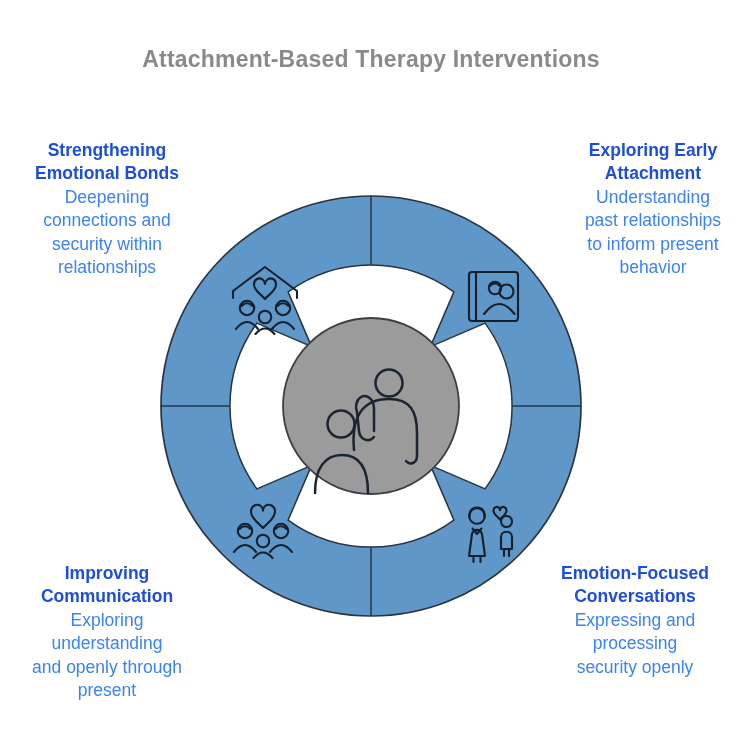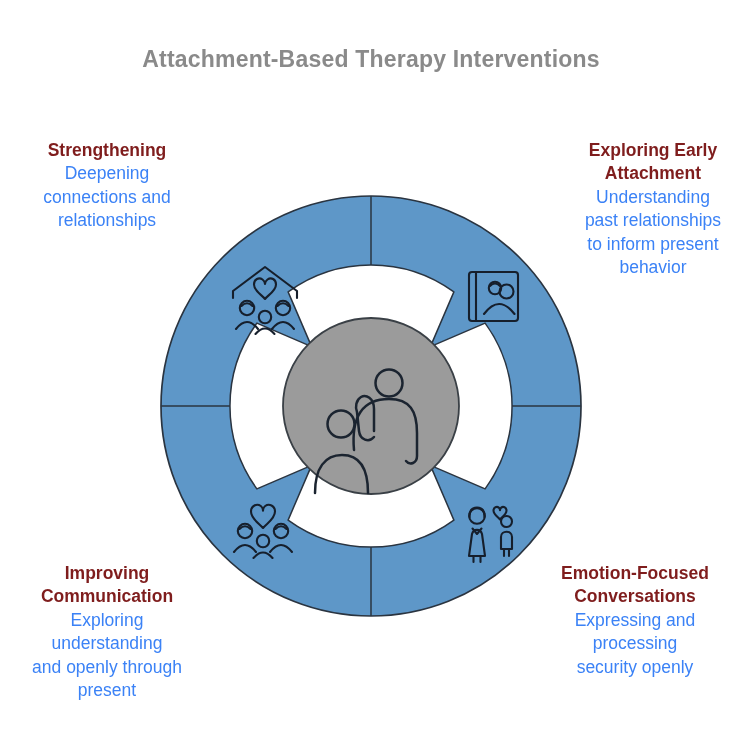--- a/index.html
+++ b/index.html
@@ -14,21 +14,21 @@
     position:absolute;top:46px;left:0;width:742px;
     text-align:center;
     font-size:23px;font-weight:bold;color:#8a8a8a;
     letter-spacing:.2px;
   }
   .quad-text{
     position:absolute;width:196px;
     text-align:center;
     font-size:17.5px;line-height:23.4px;
   }
-  .quad-text .qt-title{font-weight:bold;color:#7f1d1d;}
+  .quad-text .qt-title{font-weight:bold;color:#1d4ed8;}
   .quad-text .qt-desc{font-weight:normal;color:#3b82f6;}
   .qt-nw{left:9px;top:139px;}
   .qt-ne{left:555px;top:139px;}
   .qt-sw{left:9px;top:562px;}
   .qt-se{left:537px;top:562px;}
   svg .outline{stroke:#2a3440;}
   svg .icon{stroke:#161f2c;fill:none;stroke-width:2.1;stroke-linecap:round;stroke-linejoin:round;}
   svg .icon-center{stroke:#1b2430;fill:none;stroke-width:2.5;stroke-linecap:round;stroke-linejoin:round;}
 </style>
 </head>
@@ -108,22 +108,24 @@
       <path d="M 473.5 556 L 473.5 562 M 480.5 556 L 480.5 562"></path>
       <path d="M 500 519.5 C 498 517 493.5 514.5 493.5 510.5 C 493.5 507.3 496.8 506.1 498.8 507.6 C 499.6 508.2 500 509.2 500 510.2 C 500 509.2 500.4 508.2 501.2 507.6 C 503.2 506.1 506.5 507.3 506.5 510.5 C 506.5 514.5 502 517 500 519.5 Z"></path>
       <circle cx="506.5" cy="521.5" r="5.5"></circle>
       <path d="M 501 549 L 501 537 C 501 530 512 530 512 537 L 512 549 Z"></path>
       <path d="M 504 549 L 504 556 M 509 549 L 509 556"></path>
     </g>
   </svg>
 
   <div class="quad-text qt-nw">
     <div class="qt-title">Strengthening</div>
+    <div class="qt-title">Emotional Bonds</div>
     <div class="qt-desc">Deepening</div>
     <div class="qt-desc">connections and</div>
+    <div class="qt-desc">security within</div>
     <div class="qt-desc">relationships</div>
   </div>
 
   <div class="quad-text qt-ne">
     <div class="qt-title">Exploring Early</div>
     <div class="qt-title">Attachment</div>
     <div class="qt-desc">Understanding</div>
     <div class="qt-desc">past relationships</div>
     <div class="qt-desc">to inform present</div>
     <div class="qt-desc">behavior</div>

